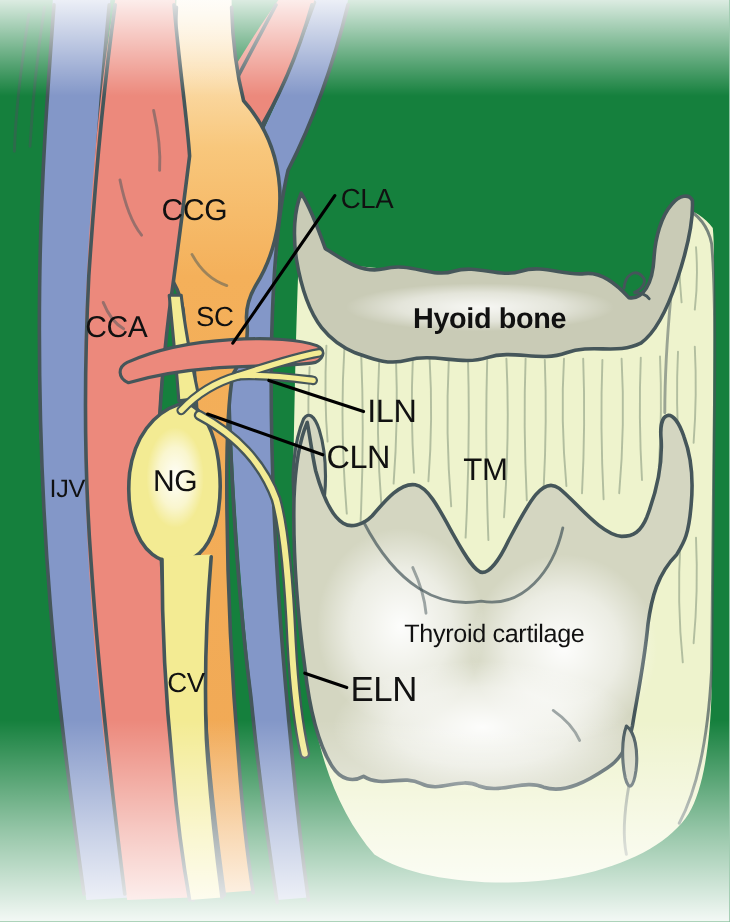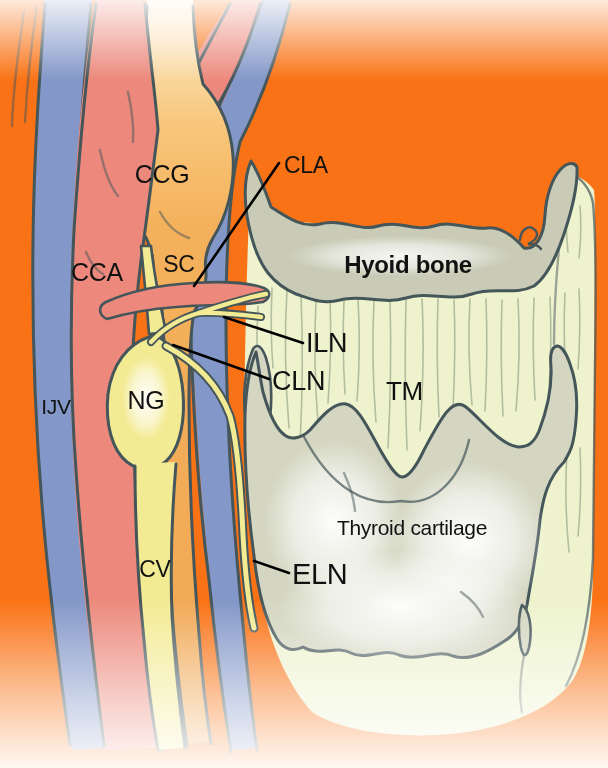--- a/index.html
+++ b/index.html
@@ -1,16 +1,16 @@
 <!DOCTYPE html>
 <html><head>
 <meta charset="utf-8">
 <style>
   html,body{margin:0;padding:0;background:#ffffff;}
-  .stage{position:relative;width:608px;height:768px;background:#f97316;overflow:hidden;}
+  .stage{position:relative;width:608px;height:768px;background:#15803d;overflow:hidden;}
   svg{display:block;}
   .fs{stroke:#45565a;stroke-width:3;stroke-linejoin:round;}          
   .fs25{stroke:#45565a;stroke-width:2.6;stroke-linejoin:round;}
   .ln{fill:none;stroke:#45565a;stroke-width:3;stroke-linecap:round;stroke-linejoin:round;}
   .ln2{fill:none;stroke:#45565a;stroke-width:2.4;stroke-linecap:round;}
   .faint{opacity:.5;}
   .soft{opacity:.7;}
   .stri{fill:none;stroke-width:1.6;stroke-linecap:round;opacity:.8;}
   .nout{fill:none;stroke:#45565a;stroke-width:8;stroke-linecap:round;}
   .nout9{fill:none;stroke:#45565a;stroke-width:9;stroke-linecap:round;}

